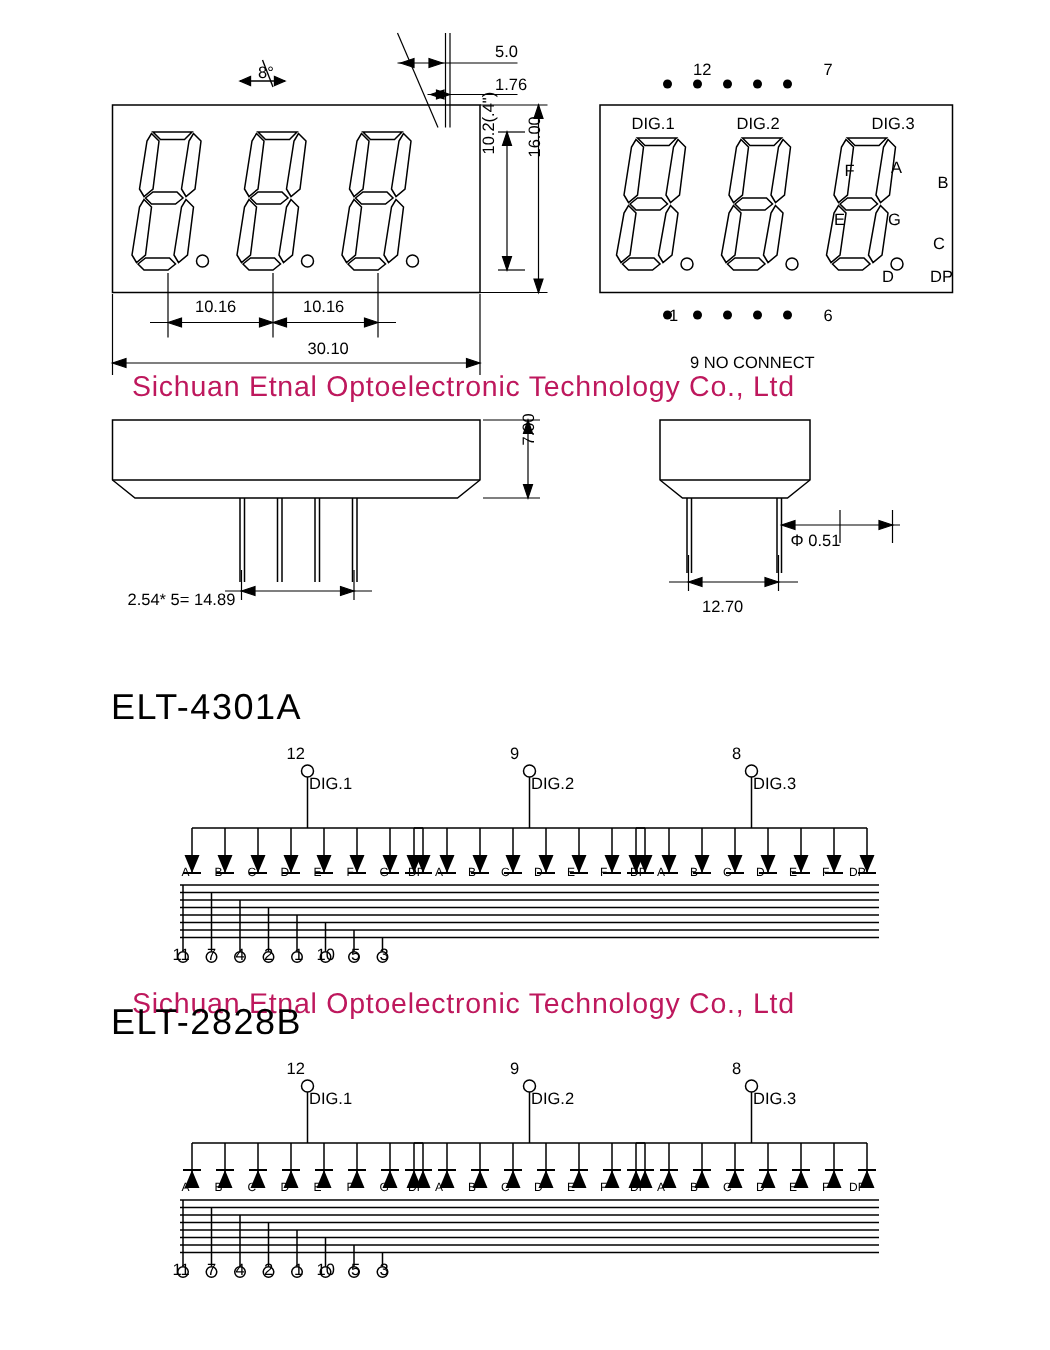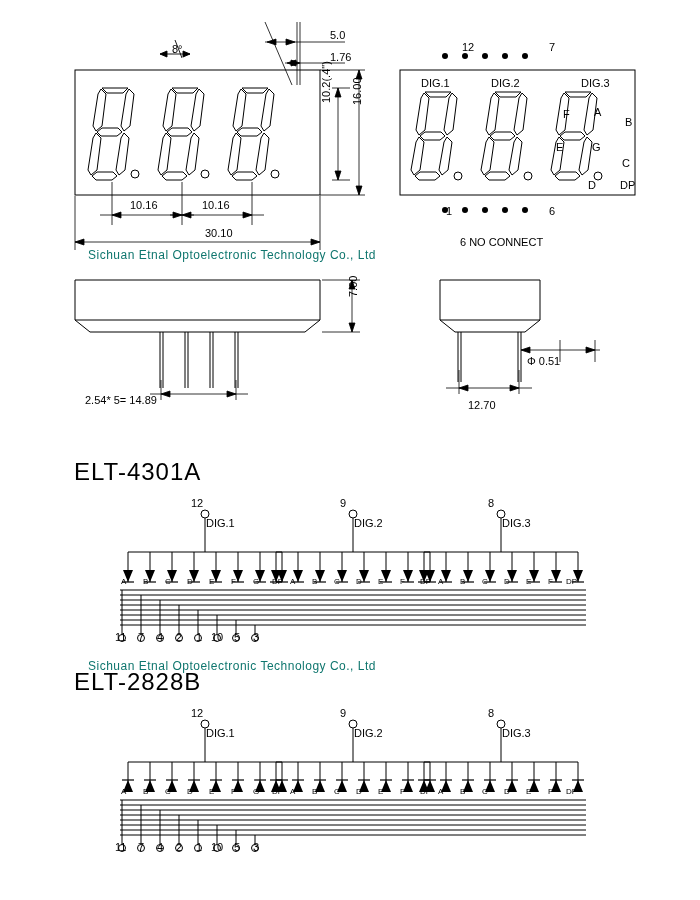--- a/index.html
+++ b/index.html
@@ -11,22 +11,22 @@
     position:relative;
     overflow:hidden;
   }
   .sheet{position:absolute;left:0;top:0;width:700px;height:900px;}
   .abs{position:absolute;}
   .lbl{font-size:11px;line-height:11px;white-space:nowrap;}
   .lbl.xs{font-size:8px;}
   .title{font-size:24px;letter-spacing:1px;white-space:nowrap;}
   .wm{
     position:absolute;
-    font-size:12px;
-    color:#0f766e;
+    font-size:19px;
+    color:#be185d;
     white-space:nowrap;
     letter-spacing:.5px;
   }
   svg{display:block;}
   .stroke{stroke:#000;fill:none;}
 </style>
 </head>
 <body>
 
 <div class="sheet">
@@ -192,21 +192,21 @@
 
   <div class="abs lbl" style="left:594px;top:107px;">A</div>
   <div class="abs lbl" style="left:625px;top:117px;">B</div>
   <div class="abs lbl" style="left:622px;top:158px;">C</div>
   <div class="abs lbl" style="left:588px;top:180px;">D</div>
   <div class="abs lbl" style="left:556px;top:142px;">E</div>
   <div class="abs lbl" style="left:563px;top:109px;">F</div>
   <div class="abs lbl" style="left:592px;top:142px;">G</div>
   <div class="abs lbl" style="left:620px;top:180px;">DP</div>
 
-  <div class="abs lbl" style="left:460px;top:237px;">6 NO CONNECT</div>
+  <div class="abs lbl" style="left:460px;top:237px;">9 NO CONNECT</div>
 
   <div class="wm" style="left:88px;top:248px;">Sichuan Etnal Optoelectronic Technology Co., Ltd</div>
 
   <svg class="abs" style="left:60px;top:270px;" width="330" height="145">
     <polygon points="15,10 260,10 260,50 245,62 30,62 15,50" class="stroke" stroke-width="1"></polygon>
     <line x1="15" y1="50" x2="260" y2="50" class="stroke" stroke-width="1"></line>
 
     <g class="stroke" stroke-width="1">
       <line x1="100" y1="62" x2="100" y2="118"></line>
         <line x1="103" y1="62" x2="103" y2="118"></line>

